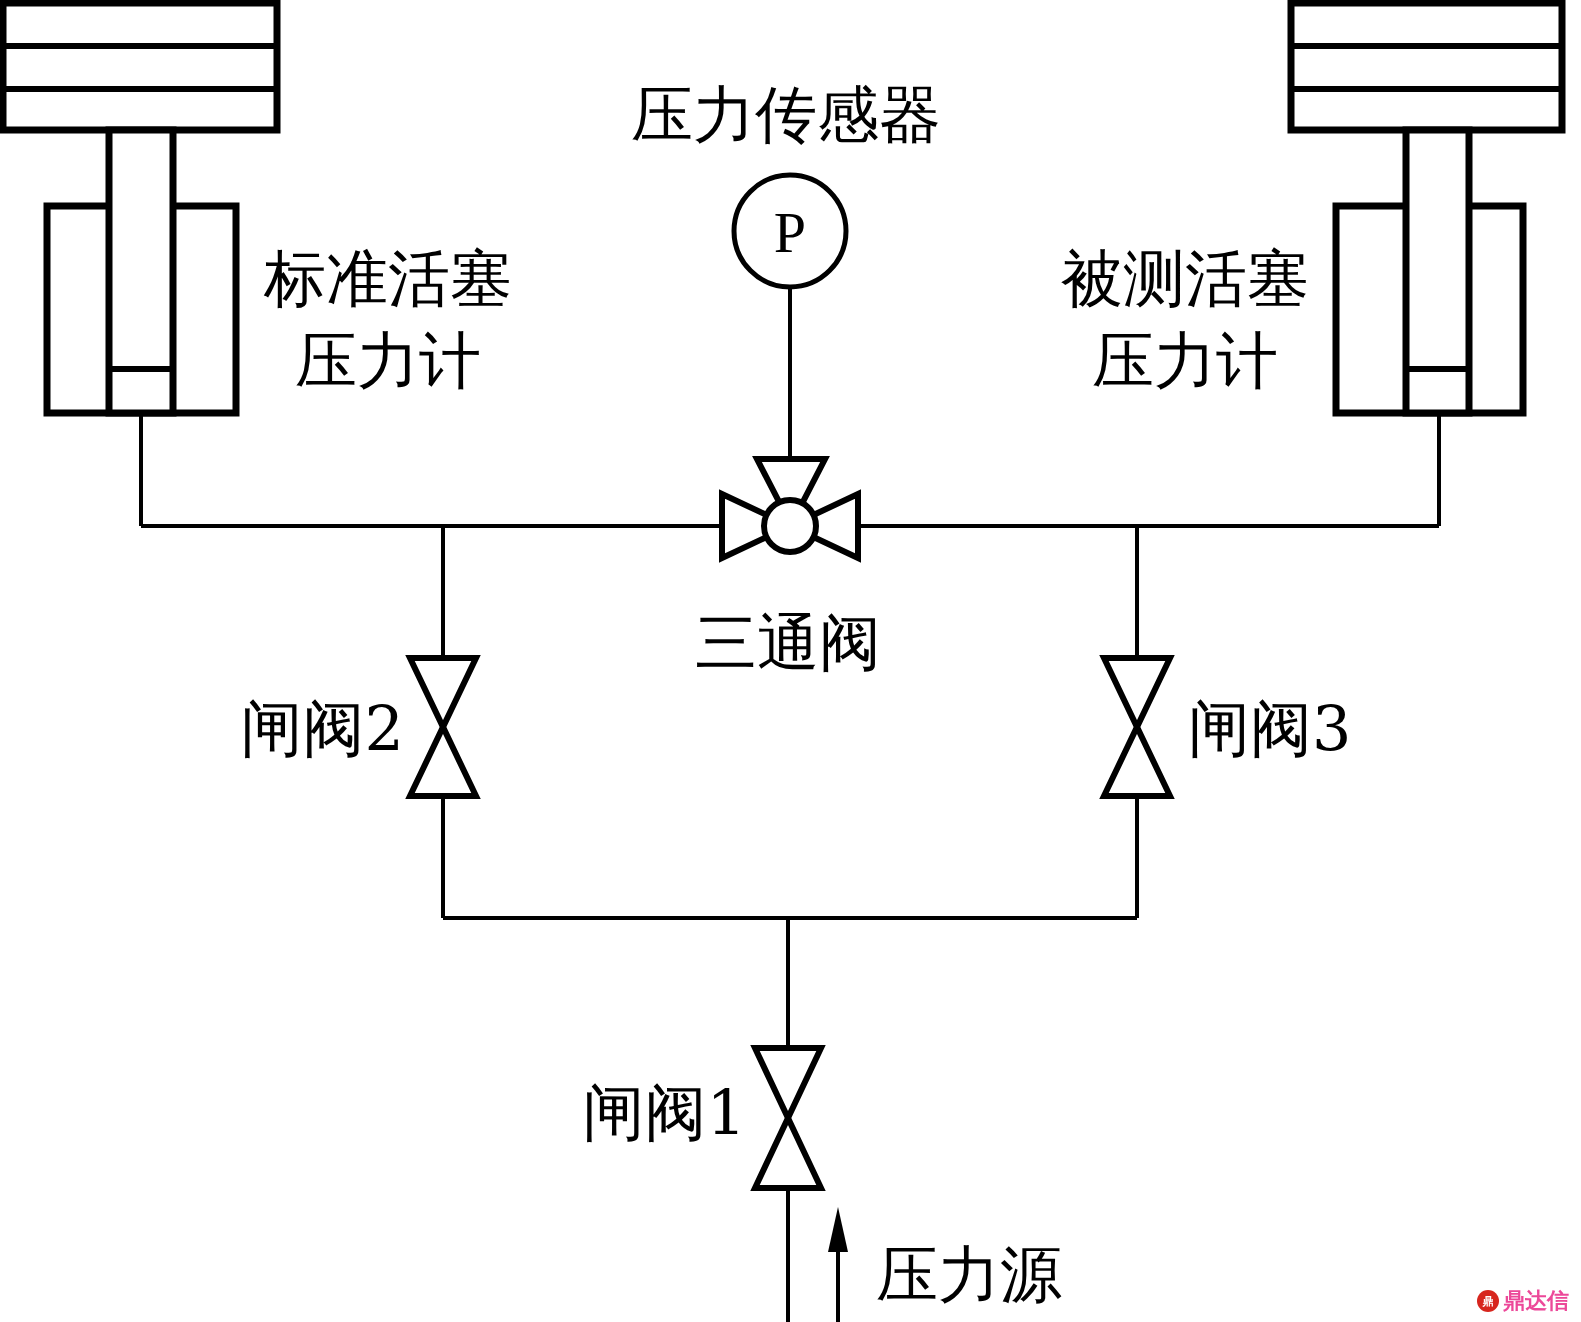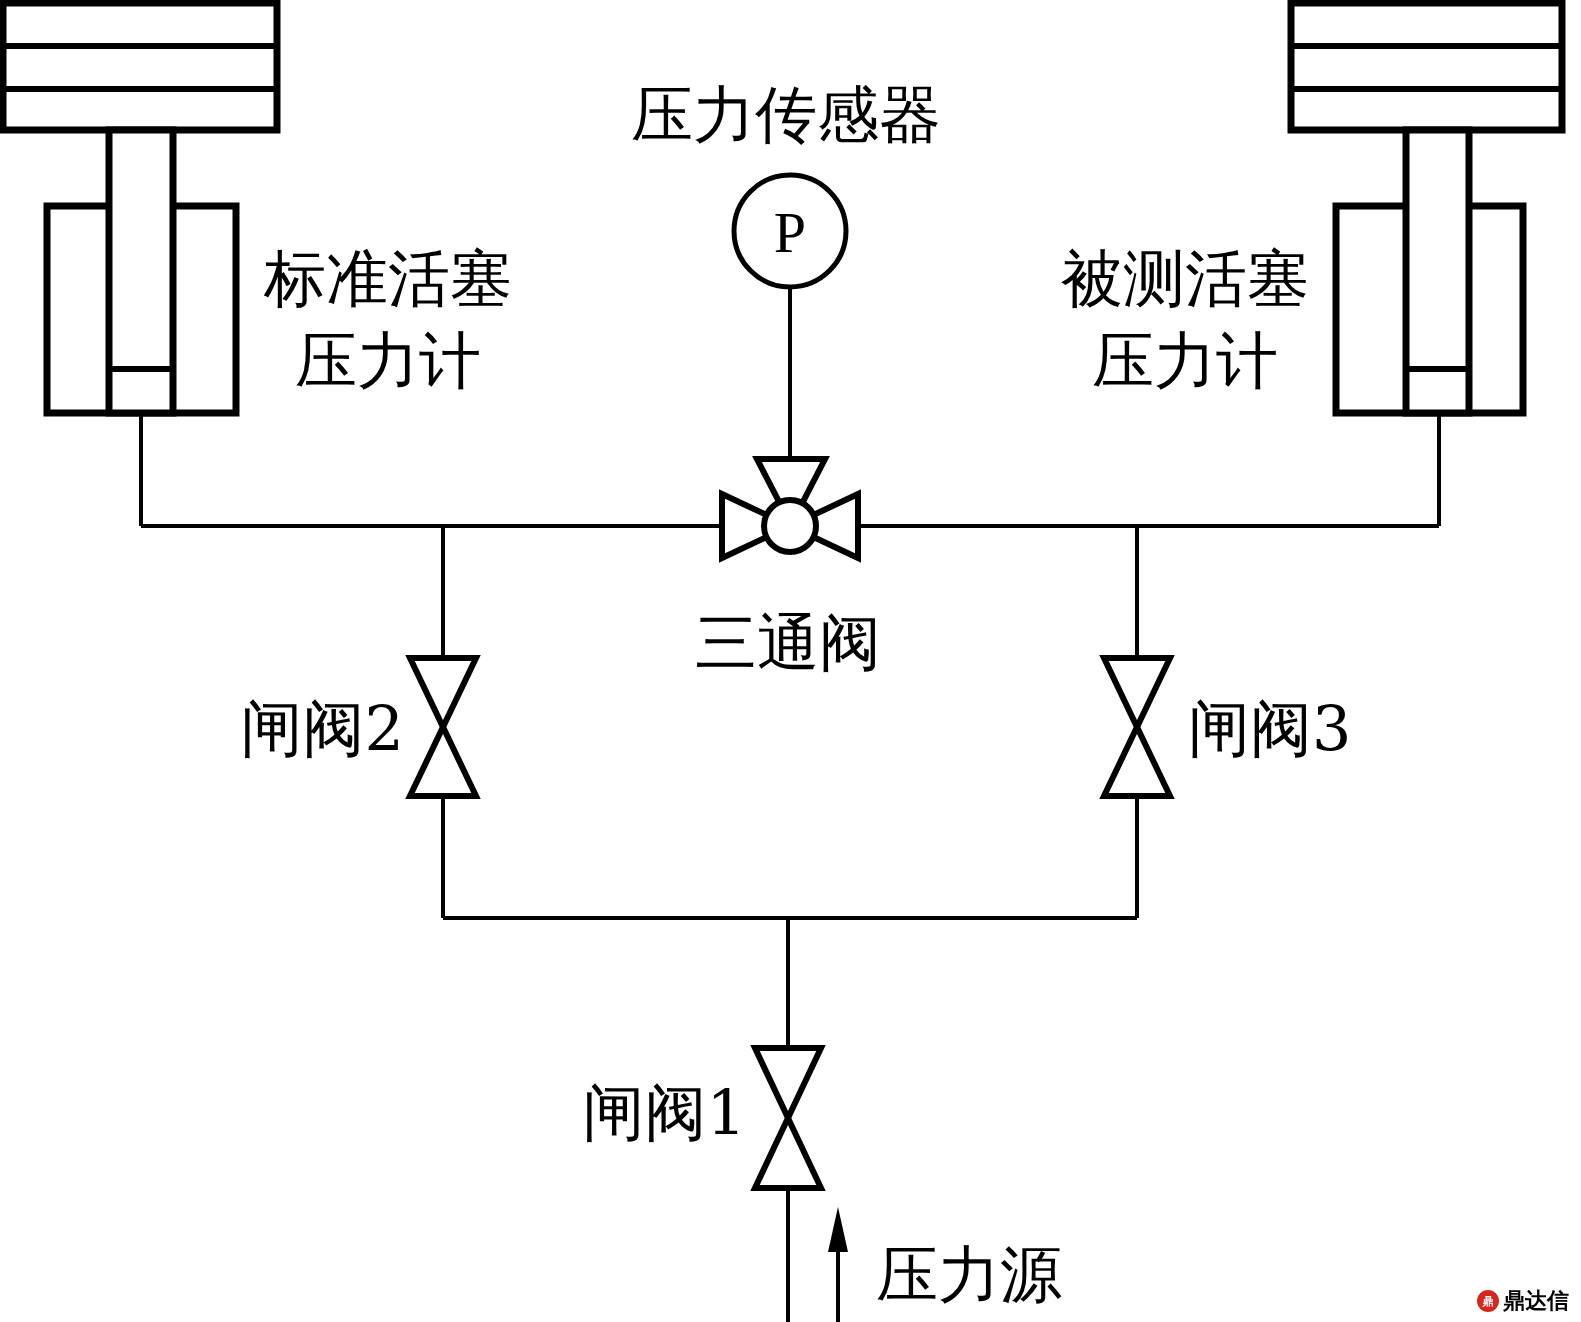--- a/index.html
+++ b/index.html
@@ -91,14 +91,14 @@
   <text class="lbl" x="876" y="1296" text-anchor="start">压力源</text>
 
   <text class="lbl" x="388" y="300" text-anchor="middle">标准活塞</text>
   <text class="lbl" x="388" y="382" text-anchor="middle">压力计</text>
   <text class="lbl" x="1185" y="300" text-anchor="middle">被测活塞</text>
   <text class="lbl" x="1185" y="382" text-anchor="middle">压力计</text>
 </svg>
 
 <div class="watermark">
   <span class="wm-icon">鼎</span>
-  <span style="color:#000000">鼎达信</span>
+  <span style="color:#ec4899">鼎达信</span>
 </div>
 
 </body></html>

